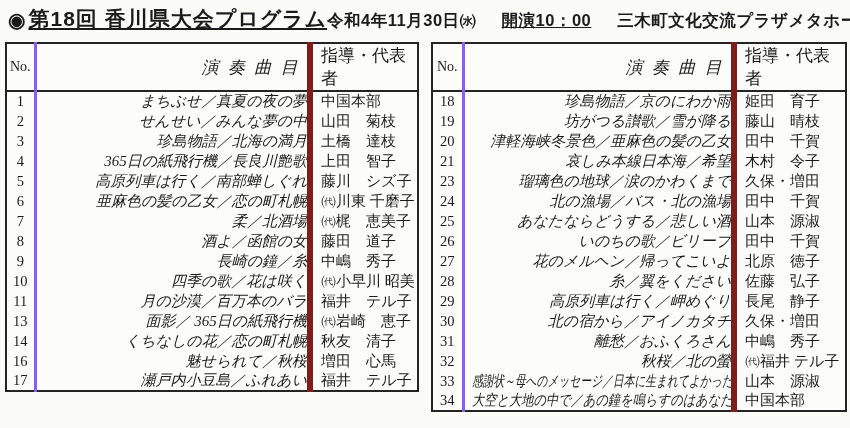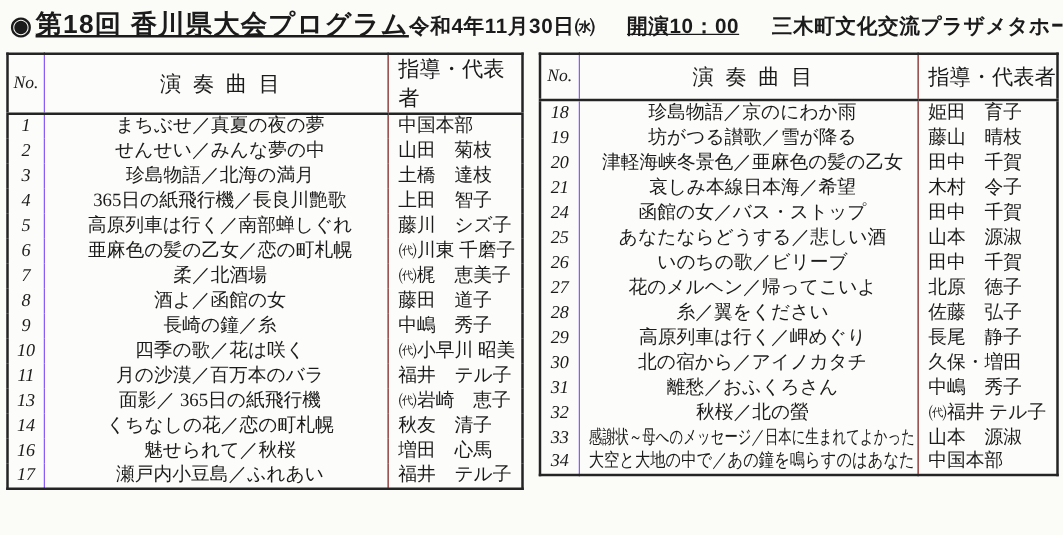--- a/index.html
+++ b/index.html
@@ -29,22 +29,22 @@
   table, th, td { border-color:#242424; }
   table { border:2px solid #242424; }
 
   thead th {
     height:37px; font-weight:normal; font-size:17px;
     border-bottom:2px solid #242424; vertical-align:middle;
   }
   th.h-no   { font-size:14px; }
   th.h-song { letter-spacing:0.55em; text-indent:0.55em; }
 
-  .col-no     { width:29px; border-right:1px solid #8b5cf6; text-align:center;font-style:italic; }
-  .col-song   { border-right:1px solid #7f1d1d; text-align:center; padding-left:7px; }
+  .col-no     { width:29px; border-right:3px solid #8b5cf6; text-align:center; }
+  .col-song   { border-right:6px solid #7f1d1d; text-align:right; padding-left:7px;font-style:italic; }
   .col-leader { width:108px; text-align:left; padding-left:8px; }
   .tbl-right .col-no { width:31px; }
   .tbl-right .col-leader { width:112px; }
 
   tbody td { height:20px; font-size:15px; vertical-align:middle; line-height:1; white-space:nowrap; overflow:hidden; }
   tbody .col-no { font-size:14.5px; }
 
   .fit { display:inline-block; transform-origin:left center; white-space:nowrap; }
 </style>
 </head>
@@ -193,24 +193,29 @@
       <td class="col-leader"><span class="fit">田中　千賀</span></td>
     </tr>
 
     <tr>
       <td class="col-no"><span class="fit">21</span></td>
       <td class="col-song"><span class="fit">哀しみ本線日本海／希望</span></td>
       <td class="col-leader"><span class="fit">木村　令子</span></td>
     </tr>
 
 
+    <tr>
+      <td class="col-no"><span class="fit">23</span></td>
+      <td class="col-song"><span class="fit">瑠璃色の地球／涙のかわくまで</span></td>
+      <td class="col-leader"><span class="fit">久保・増田</span></td>
+    </tr>
 
     <tr>
       <td class="col-no"><span class="fit">24</span></td>
-      <td class="col-song"><span class="fit">函館の女／バス・ストップ</span></td>
+      <td class="col-song"><span class="fit">北の漁場／バス・北の漁場</span></td>
       <td class="col-leader"><span class="fit">田中　千賀</span></td>
     </tr>
 
     <tr>
       <td class="col-no"><span class="fit">25</span></td>
       <td class="col-song"><span class="fit">あなたならどうする／悲しい酒</span></td>
       <td class="col-leader"><span class="fit">山本　源淑</span></td>
     </tr>
 
     <tr>

